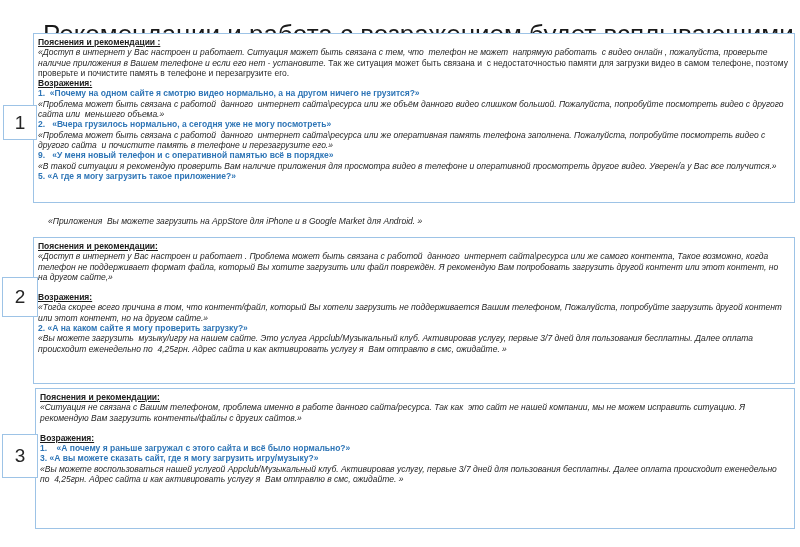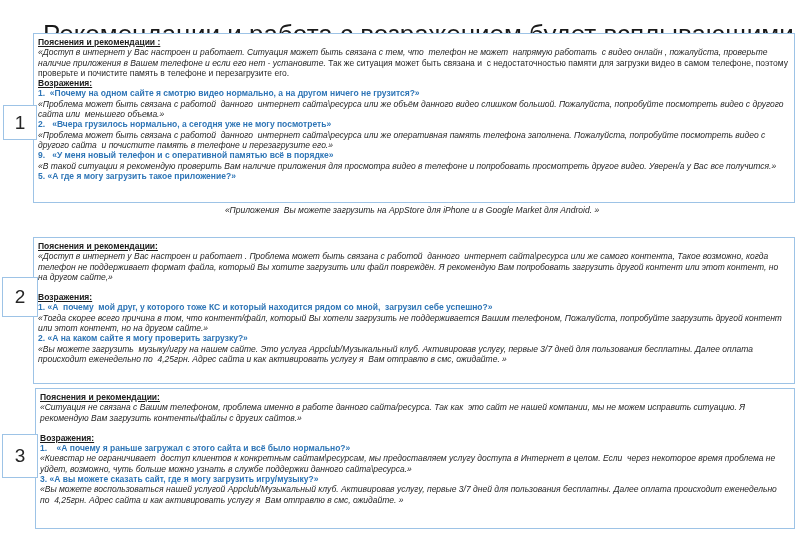--- a/index.html
+++ b/index.html
@@ -19,22 +19,22 @@
   }
   #box1{left:33px;top:33px;width:762px;height:170px;}
   #box2{left:33px;top:237px;width:762px;height:147px;}
   #box3{left:35px;top:388px;width:760px;height:141px;}
   .cbox p{margin:0;white-space:pre-wrap;}
   .hdr{font-weight:bold;text-decoration:underline;color:#1a1a1a;}
   .gap-above{margin-top:10px !important;}
   .q{color:#2E75B6;font-weight:bold;}
   .a{font-style:italic;}
   .note{
-    position:absolute;left:37px;top:205px;width:750px;margin:0;
-    font-size:8.5px;line-height:10.3px;color:#262626;font-style:italic;white-space:pre-wrap;text-align:center;
+    position:absolute;left:37px;top:205px;width:750px;margin:11px;
+    font-size:8.5px;line-height:10.3px;color:#262626;font-style:italic;white-space:pre-wrap;
   }
   .numbox{
     position:absolute;box-sizing:border-box;background:#ffffff;
     border:1.5px solid #9DC3E6;z-index:5;
     display:flex;align-items:center;justify-content:center;
     font-size:19px;color:#262626;
   }
   #num1{left:3px;top:105px;width:34px;height:35px;}
   #num2{left:2px;top:277px;width:36px;height:40px;}
   #num3{left:2px;top:434px;width:36px;height:44px;}
@@ -48,42 +48,40 @@
 
   <section class="cbox" id="box1">
     <p class="hdr">Пояснения и рекомендации :</p>
     <p><span class="a">«Доступ в интернет у Вас настроен и работает. Ситуация может быть связана с тем, что  телефон не может  напрямую работать  с видео онлайн , пожалуйста, проверьте наличие приложения в Вашем телефоне и если его нет - установите.</span><span> Так же ситуация может быть связана и  с недостаточностью памяти для загрузки видео в самом телефоне, поэтому проверьте и почистите память в телефоне и перезагрузите его.</span></p>
     <p class="hdr">Возражения:</p>
     <p class="q">1.  «Почему на одном сайте я смотрю видео нормально, а на другом ничего не грузится?»</p>
     <p class="a">«Проблема может быть связана с работой  данного  интернет сайта\ресурса или же объём данного видео слишком большой. Пожалуйста, попробуйте посмотреть видео с другого сайта или  меньшего объема.»</p>
     <p class="q">2.   «Вчера грузилось нормально, а сегодня уже не могу посмотреть»</p>
     <p class="a">«Проблема может быть связана с работой  данного  интернет сайта\ресурса или же оперативная память телефона заполнена. Пожалуйста, попробуйте посмотреть видео с другого сайта  и почистите память в телефоне и перезагрузите его.»</p>
     <p class="q">9.   «У меня новый телефон и с оперативной памятью всё в порядке»</p>
-    <p class="a">«В такой ситуации я рекомендую проверить Вам наличие приложения для просмотра видео в телефоне и попробовать просмотреть другое видео. Уверен/а у Вас все получится.»</p>
+    <p class="a">«В такой ситуации я рекомендую проверить Вам наличие приложения для просмотра видео в телефоне и оперативной просмотреть другое видео. Уверен/а у Вас все получится.»</p>
     <p class="q">5. «А где я могу загрузить такое приложение?»</p>
   </section>
 
   <p class="note">«Приложения  Вы можете загрузить на AppStore для iPhone и в Google Market для Android. »</p>
 
   <section class="cbox" id="box2">
     <p class="hdr">Пояснения и рекомендации:</p>
     <p class="a">«Доступ в интернет у Вас настроен и работает . Проблема может быть связана с работой  данного  интернет сайта\ресурса или же самого контента, Такое возможно, когда телефон не поддерживает формат файла, который Вы хотите загрузить или файл повреждён. Я рекомендую Вам попробовать загрузить другой контент или этот контент, но на другом сайте,»</p>
     <p class="hdr gap-above">Возражения:</p>
-    <p class="q">1. «А  почему  мой друг, у которого тоже КС и который находится рядом со мной,  загрузил себе успешно?»</p>
     <p class="a">«Тогда скорее всего причина в том, что контент/файл, который Вы хотели загрузить не поддерживается Вашим телефоном, Пожалуйста, попробуйте загрузить другой контент или этот контент, но на другом сайте.»</p>
     <p class="q">2. «А на каком сайте я могу проверить загрузку?»</p>
     <p class="a">«Вы можете загрузить  музыку/игру на нашем сайте. Это услуга Appclub/Музыкальный клуб. Активировав услугу, первые 3/7 дней для пользования бесплатны. Далее оплата происходит еженедельно по  4,25грн. Адрес сайта и как активировать услугу я  Вам отправлю в смс, ожидайте. »</p>
   </section>
 
   <section class="cbox" id="box3">
     <p class="hdr">Пояснения и рекомендации:</p>
     <p class="a">«Ситуация не связана с Вашим телефоном, проблема именно в работе данного сайта/ресурса. Так как  это сайт не нашей компании, мы не можем исправить ситуацию. Я рекомендую Вам загрузить контенты/файлы с других сайтов.»</p>
     <p class="hdr gap-above">Возражения:</p>
     <p class="q">1.    «А почему я раньше загружал с этого сайта и всё было нормально?»</p>
-    <p class="a">«Киевстар не ограничивает  доступ клиентов к конкретным сайтам\ресурсам, мы предоставляем услугу доступа в Интернет в целом. Если  через некоторое время проблема не уйдет, возможно, чуть больше можно узнать в службе поддержки данного сайта\ресурса.»</p>
     <p class="q">3. «А вы можете сказать сайт, где я могу загрузить игру/музыку?»</p>
     <p class="a">«Вы можете воспользоваться нашей услугой Appclub/Музыкальный клуб. Активировав услугу, первые 3/7 дней для пользования бесплатны. Далее оплата происходит еженедельно по  4,25грн. Адрес сайта и как активировать услугу я  Вам отправлю в смс, ожидайте. »</p>
   </section>
 
   <div class="numbox" id="num1">
       <span>1</span>
     </div>
   <div class="numbox" id="num2">
       <span>2</span>
     </div>

